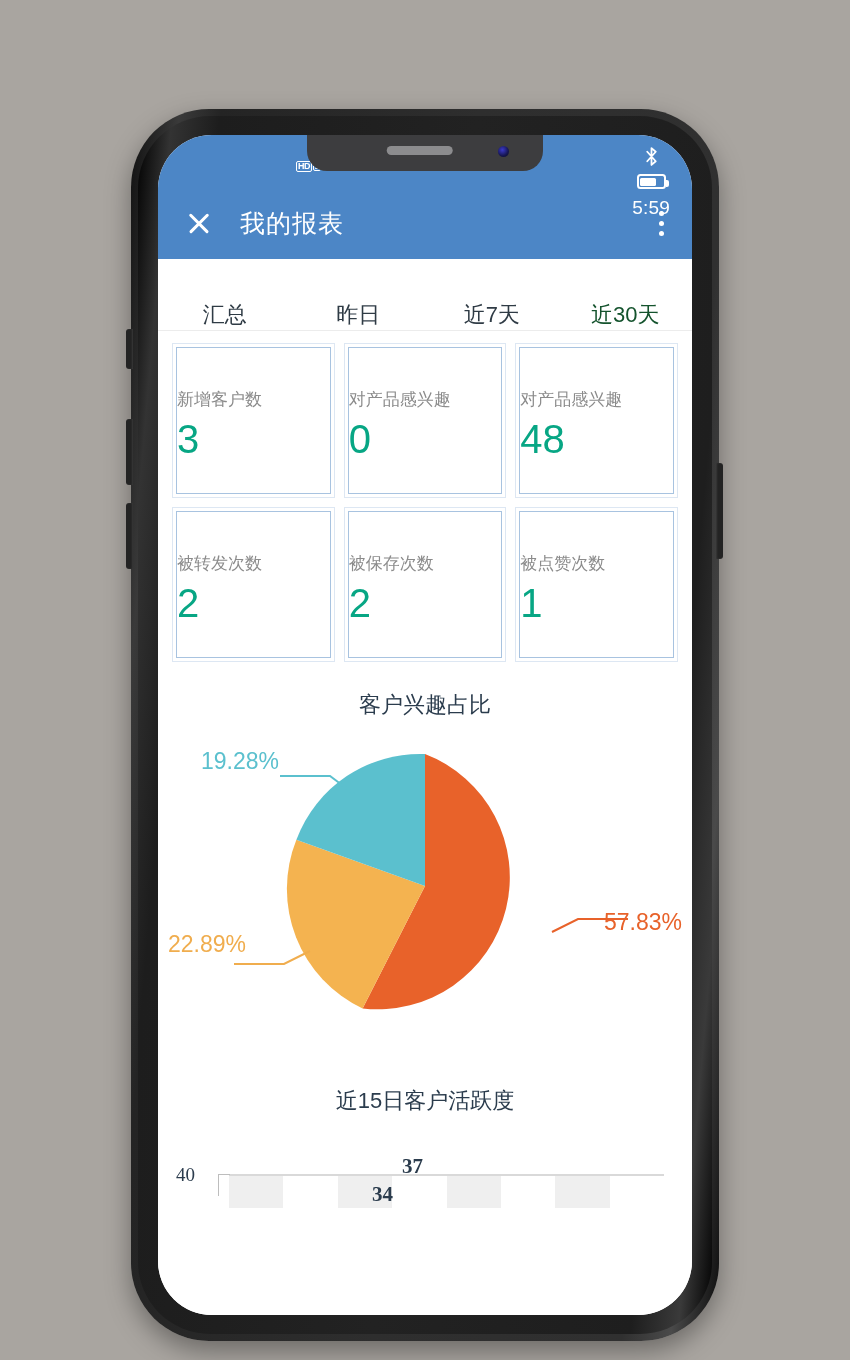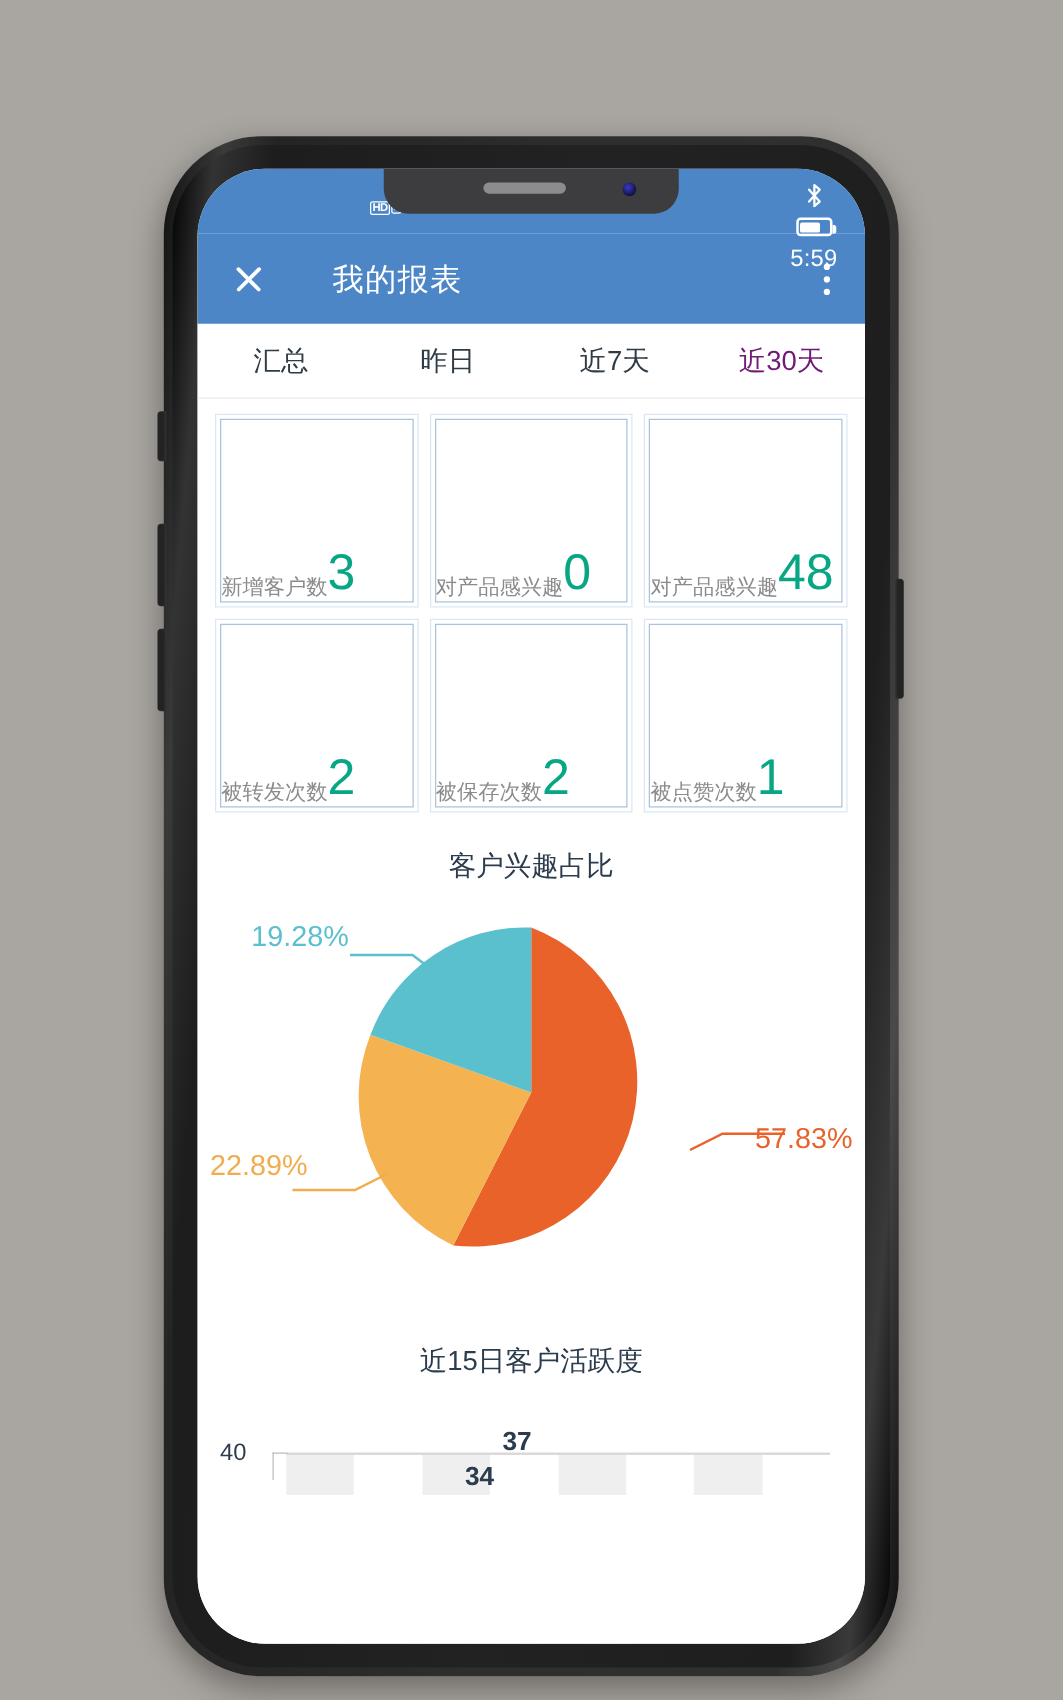--- a/index.html
+++ b/index.html
@@ -100,58 +100,58 @@
     width:3px; height:7px; background:#fff; border-radius:0 2px 2px 0;
   }
   .battery > span {
     position:absolute; left:1.5px; top:1.5px; bottom:1.5px;
     width: 62%; background:#fff; border-radius:1.5px;
   }
 
   
   .appbar {
     position: absolute; left:0; top:52px; width:100%; height: 72px;
-    background:#4c86c6; color:#fff; display:flex; align-items:center; z-index:20;gap:26px;
+    background:#4c86c6; color:#fff; display:flex; align-items:center; z-index:20;
   }
   .close-x { margin-left: 26px; width:30px; height:30px; position:relative; cursor:pointer;}
   .close-x::before,.close-x::after{
     content:""; position:absolute; left:2px; top:14px; width:26px; height:2.6px;
     background:#fff; border-radius:2px;
   }
   .close-x::before{ transform: rotate(45deg);} .close-x::after{ transform: rotate(-45deg);}
   .appbar-title { margin-left: 26px; font-size: 25px; letter-spacing: 1px; }
   .kebab { margin-left:auto; margin-right: 28px; display:flex; flex-direction:column; gap:5px; cursor:pointer;}
   .kebab i { width:5px; height:5px; background:#fff; border-radius:50%;}
 
   
   .content { position:absolute; left:0; top:124px; width:100%; bottom:0; background:#fff; }
 
   .tabs {
-    display:flex; height: 60px; align-items:center;
+    display:flex; height: 72px; align-items:flex-end;
     border-bottom: 1px solid #ececec;
   }
   .tab {
     flex:1; text-align:center; font-size: 22px; color:#2f3b45; cursor:pointer;
   }
-  .tab.active { color:#701a75; }
+  .tab.active { color:#14532d; }
 
   .cards {
     padding: 12px 14px 6px 14px;
     display:grid; grid-template-columns: repeat(3,1fr); gap: 9px;
   }
   .card {
     border: 1px solid #dde7f3;
     padding: 3px;
     background:#fff;
   }
   .card-inner {
     border: 1.5px solid #a8c3e0;
     height: 147px;
-    display:flex; flex-direction:row; align-items:flex-end;
-    padding-top: 26px;
+    display:flex; flex-direction:column; align-items:flex-start;
+    padding-top: 40px;
   }
   .card-label { font-size: 17px; color:#8b8b8b; }
   .card-value { font-size: 40px; color:#07a684; margin-top: 6px; font-weight: 400; }
 
   
   .chart-block { padding-top: 22px; }
   .chart-title { text-align:center; font-size: 22px; color:#2b3c4d; }
 
   .pie-wrap { position:relative; height: 330px; margin-top: 6px; }
   .pie-svg { position:absolute; left:50%; top: 10px; transform: translateX(-50%); }
@@ -159,21 +159,21 @@
   .lbl-orange { color:#e8622a; right: 10px; top: 183px; }
   .lbl-amber  { color:#f0ad4e; left: 10px; top: 205px; }
   .lbl-teal   { color:#5bc0ce; left: 43px; top: 22px; }
 
   .legend { display:flex; justify-content:center; align-items:center; gap: 20px; margin-top: 2px;}
   .legend-item { display:flex; align-items:center; gap:8px; font-size:19px; color:#3a4a57;}
   .legend-dot { width:17px; height:17px; border-radius:50%; }
 
   
   .chart2 { margin-top: 30px; }
-  .chart2-area { position:relative; height: 70px; margin-top: 22px; overflow:hidden;}
+  .chart2-area { position:relative; height: 70px; margin-top: 22px; overflow:hidden;font-family:Liberation Serif, serif;}
   .axis-max { position:absolute; left: 18px; top: 26px; font-size: 19px; color:#2b3c4d;}
   .axis-tick {
     position:absolute; left: 60px; top: 36px; width: 12px; height: 22px;
     border-left: 1.5px solid #bdbdbd; border-top: 1.5px solid #bdbdbd;
   }
   .axis-line { position:absolute; left:71px; top:36px; right: 28px; height:1.5px; background:#d9d9d9;}
   .bands { position:absolute; left:71px; right:28px; top:37px; bottom:0; display:flex;}
   .bands i { flex:1; }
   .bands i:nth-child(odd){ background:#efefef; }
   .pt-label {

